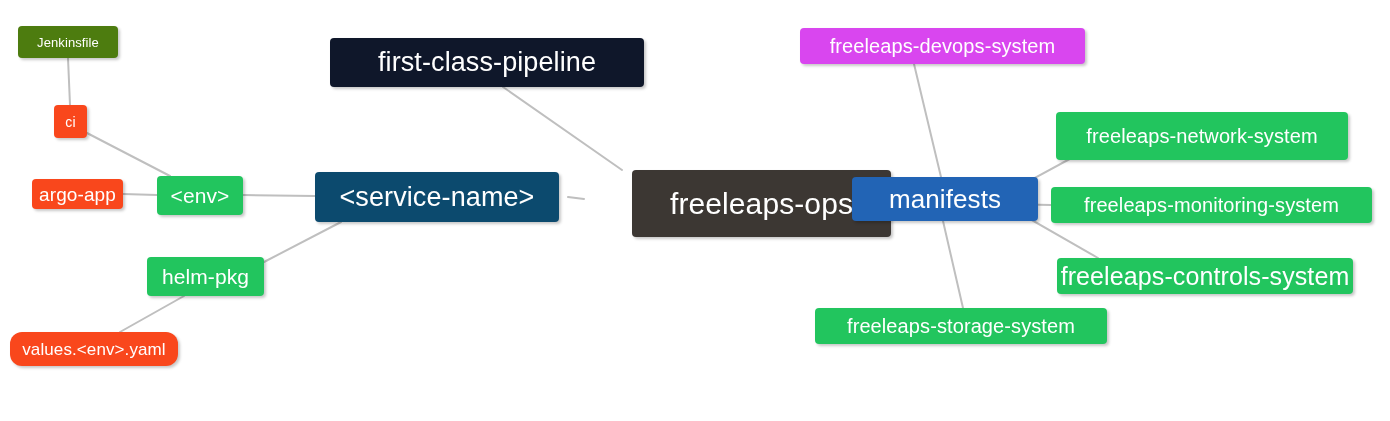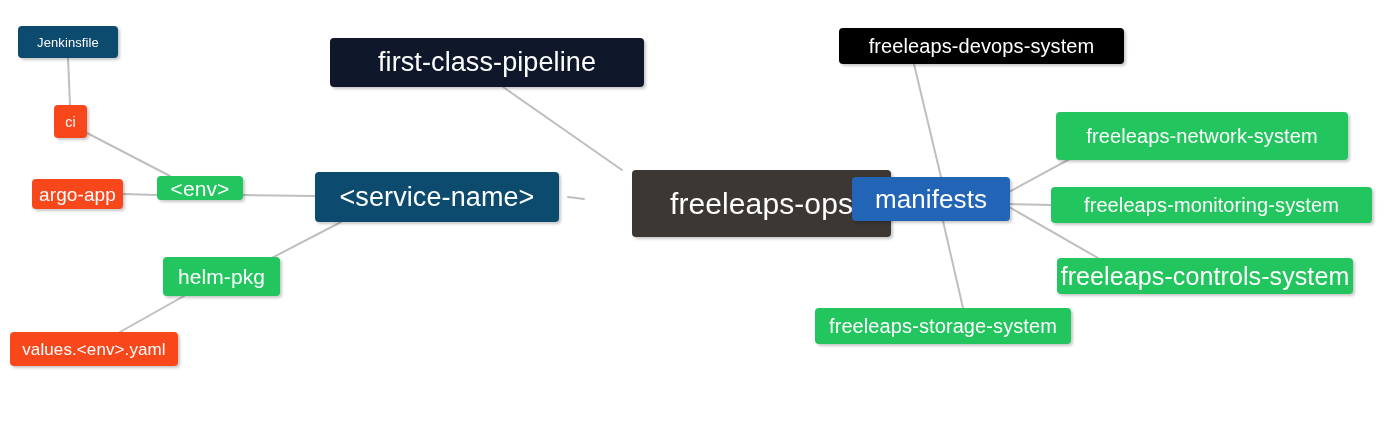--- a/index.html
+++ b/index.html
@@ -60,59 +60,59 @@
       <line x1="503" y1="87" x2="622" y2="170" stroke="#bfbfbf" stroke-width="2" stroke-linecap="round"></line>
       <line x1="568" y1="197" x2="584" y2="199" stroke="#bfbfbf" stroke-width="2" stroke-linecap="round"></line>
       <line x1="843" y1="199" x2="852" y2="199" stroke="#bfbfbf" stroke-width="2" stroke-linecap="round"></line>
       <line x1="941" y1="177" x2="914" y2="64" stroke="#bfbfbf" stroke-width="2" stroke-linecap="round"></line>
       <line x1="1009" y1="192" x2="1090" y2="148" stroke="#bfbfbf" stroke-width="2" stroke-linecap="round"></line>
       <line x1="1009" y1="204" x2="1051" y2="205" stroke="#bfbfbf" stroke-width="2" stroke-linecap="round"></line>
       <line x1="1009" y1="207" x2="1098" y2="258" stroke="#bfbfbf" stroke-width="2" stroke-linecap="round"></line>
       <line x1="943" y1="221" x2="963" y2="308" stroke="#bfbfbf" stroke-width="2" stroke-linecap="round"></line>
     </svg>
   <div id="node-layer">
-      <div class="node" style="left: 18px; top: 26px; width: 100px; height: 32px; background: #0c4a6e; font-size: 13px;">
+      <div class="node" style="left: 18px; top: 26px; width: 100px; height: 32px; background: #4d7c0f; font-size: 13px;">
         <span>Jenkinsfile</span>
       </div>
       <div class="node" style="left: 54px; top: 105px; width: 33px; height: 33px; background: rgb(249, 71, 28); font-size: 14px;">
         <span>ci</span>
       </div>
       <div class="node" style="left: 32px; top: 179px; width: 91px; height: 30px; background: rgb(249, 71, 28); font-size: 19px;">
         <span>argo-app</span>
       </div>
-      <div class="node" style="left: 157px; top: 176px; width: 86px; height: 24px; background: rgb(34, 197, 94); font-size: 21px; justify-content: center;">
+      <div class="node" style="left: 157px; top: 176px; width: 86px; height: 39px; background: rgb(34, 197, 94); font-size: 21px; justify-content: center;">
         <span>&lt;env&gt;</span>
       </div>
-      <div class="node" style="left: 147px; top: 257px; width: 117px; height: 39px; background: rgb(34, 197, 94); font-size: 21px; margin-left: 16px;">
+      <div class="node" style="left: 147px; top: 257px; width: 117px; height: 39px; background: rgb(34, 197, 94); font-size: 21px;">
         <span>helm-pkg</span>
       </div>
-      <div class="node" style="left: 10px; top: 332px; width: 168px; height: 34px; background: rgb(249, 71, 28); font-size: 17px;">
+      <div class="node" style="left: 10px; top: 332px; width: 168px; height: 34px; background: rgb(249, 71, 28); font-size: 17px; border-radius: 12px;">
         <span>values.&lt;env&gt;.yaml</span>
       </div>
       <div class="node" style="left: 330px; top: 38px; width: 314px; height: 49px; background: #0f172a; font-size: 27px;">
         <span>first-class-pipeline</span>
       </div>
       <div class="node" style="left: 315px; top: 172px; width: 244px; height: 50px; background: #0c4a6e; font-size: 27px;">
         <span>&lt;service-name&gt;</span>
       </div>
       <div class="node" style="left: 584px; top: 170px; width: 259px; height: 67px; background: rgb(60, 55, 51); font-size: 30px; margin-left: 48px;">
         <span>freeleaps-ops</span>
       </div>
-      <div class="node" style="left: 852px; top: 177px; width: 158px; height: 44px; background: rgb(34, 100, 181); font-size: 26px;">
+      <div class="node" style="left: 852px; top: 177px; width: 186px; height: 44px; background: rgb(34, 100, 181); font-size: 26px;">
         <span>manifests</span>
       </div>
-      <div class="node" style="left: 839px; top: 28px; width: 285px; height: 36px; background: #000000; font-size: 20px;">
+      <div class="node" style="left: 800px; top: 28px; width: 285px; height: 36px; background: #d946ef; font-size: 20px;">
         <span>freeleaps-devops-system</span>
       </div>
       <div class="node" style="left: 1056px; top: 112px; width: 292px; height: 48px; background: rgb(34, 197, 94); font-size: 20px;">
         <span>freeleaps-network-system</span>
       </div>
       <div class="node" style="left: 1051px; top: 187px; width: 321px; height: 36px; background: rgb(34, 197, 94); font-size: 20px;">
         <span>freeleaps-monitoring-system</span>
       </div>
       <div class="node" style="left: 1057px; top: 258px; width: 296px; height: 36px; background: rgb(34, 197, 94); font-size: 25px;">
         <span>freeleaps-controls-system</span>
       </div>
-      <div class="node" style="left: 815px; top: 308px; width: 256px; height: 36px; background: rgb(34, 197, 94); font-size: 20px;">
+      <div class="node" style="left: 815px; top: 308px; width: 292px; height: 36px; background: rgb(34, 197, 94); font-size: 20px;">
         <span>freeleaps-storage-system</span>
       </div>
     </div>
 </div>
 
 </body></html>

